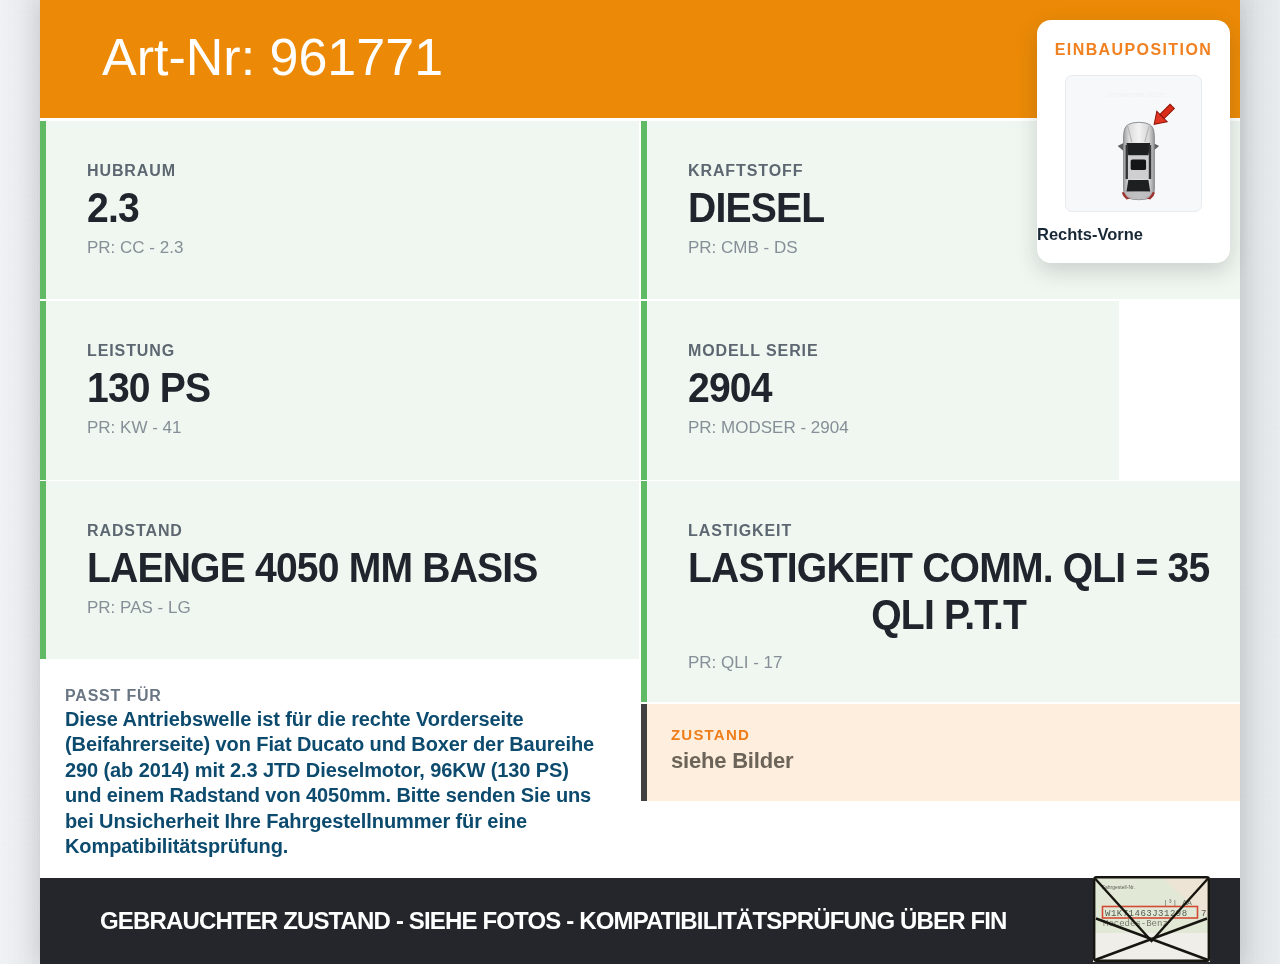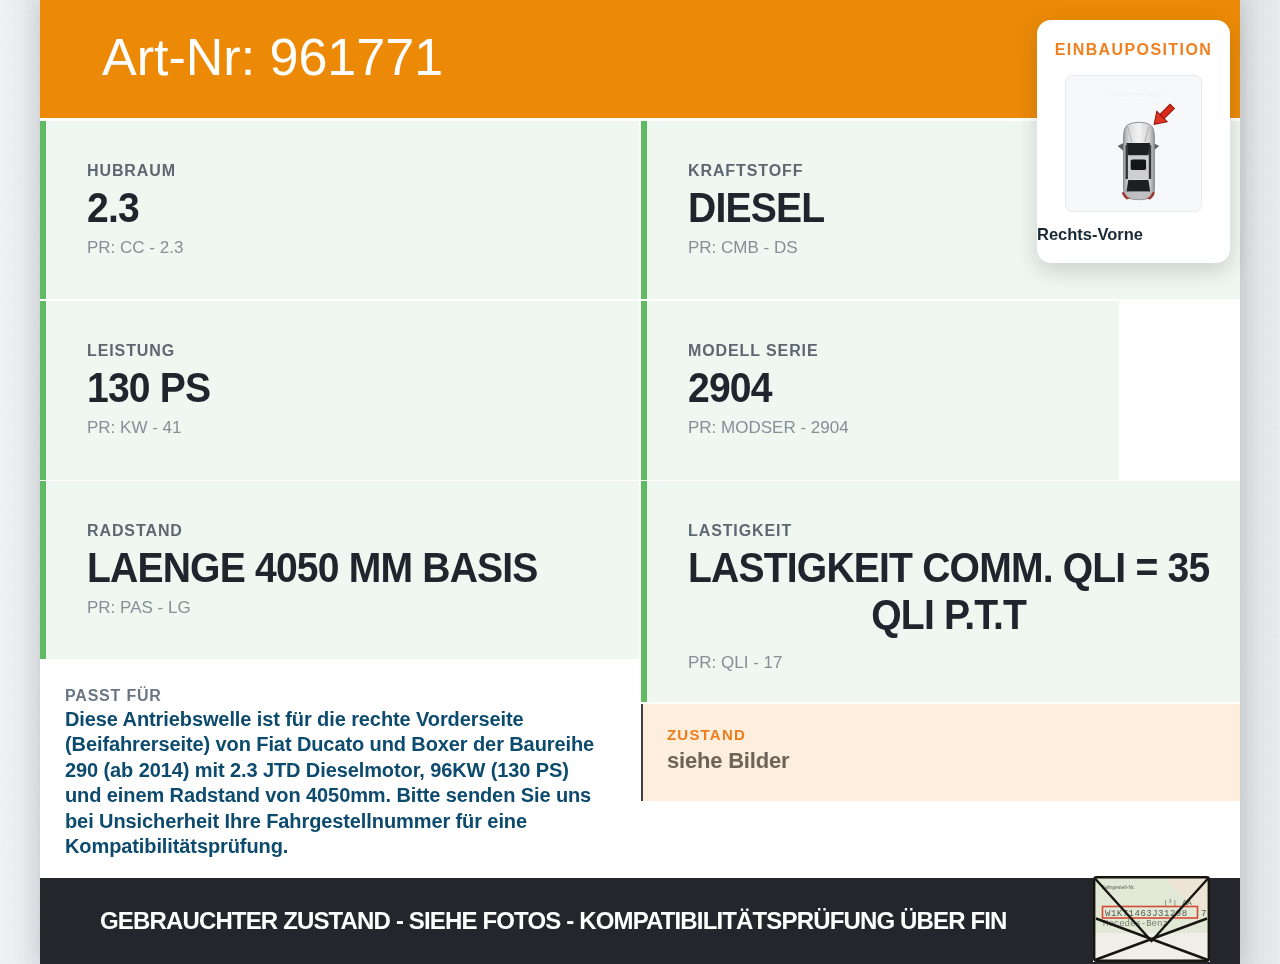--- a/index.html
+++ b/index.html
@@ -17,21 +17,21 @@
     background:#ffffff;
     box-shadow:0 0 22px rgba(45,50,58,.18);
   }
   .hdr { position:absolute; left:0; top:0; width:1200px; height:118px; background:#ec8a07; }
   .h1 {
     position:absolute; left:62px; top:31px; font-size:52px; font-weight:400;
     color:#ffffff; line-height:1; white-space:nowrap; letter-spacing:0px;
   }
   .card { position:absolute; }
   .green { background:#f0f7f0; border-left:6px solid #5fba63; }
-  .peach { background:#fdeedd; border-left:2px solid #404040; }
+  .peach { background:#fdeedd; border-left:6px solid #404040; }
   .lbl {
     position:absolute; left:41px; top:42.3px; font-size:16px; font-weight:700;
     color:#5d6771; letter-spacing:0.9px; line-height:1; white-space:nowrap;
   }
   .val {
     position:absolute; left:41px; top:63px; font-size:42.5px; font-weight:700;
     color:#20252d; letter-spacing:-0.9px; line-height:47px; white-space:nowrap;
     transform:scaleX(0.92); transform-origin:0 0;
   }
   .pr {

